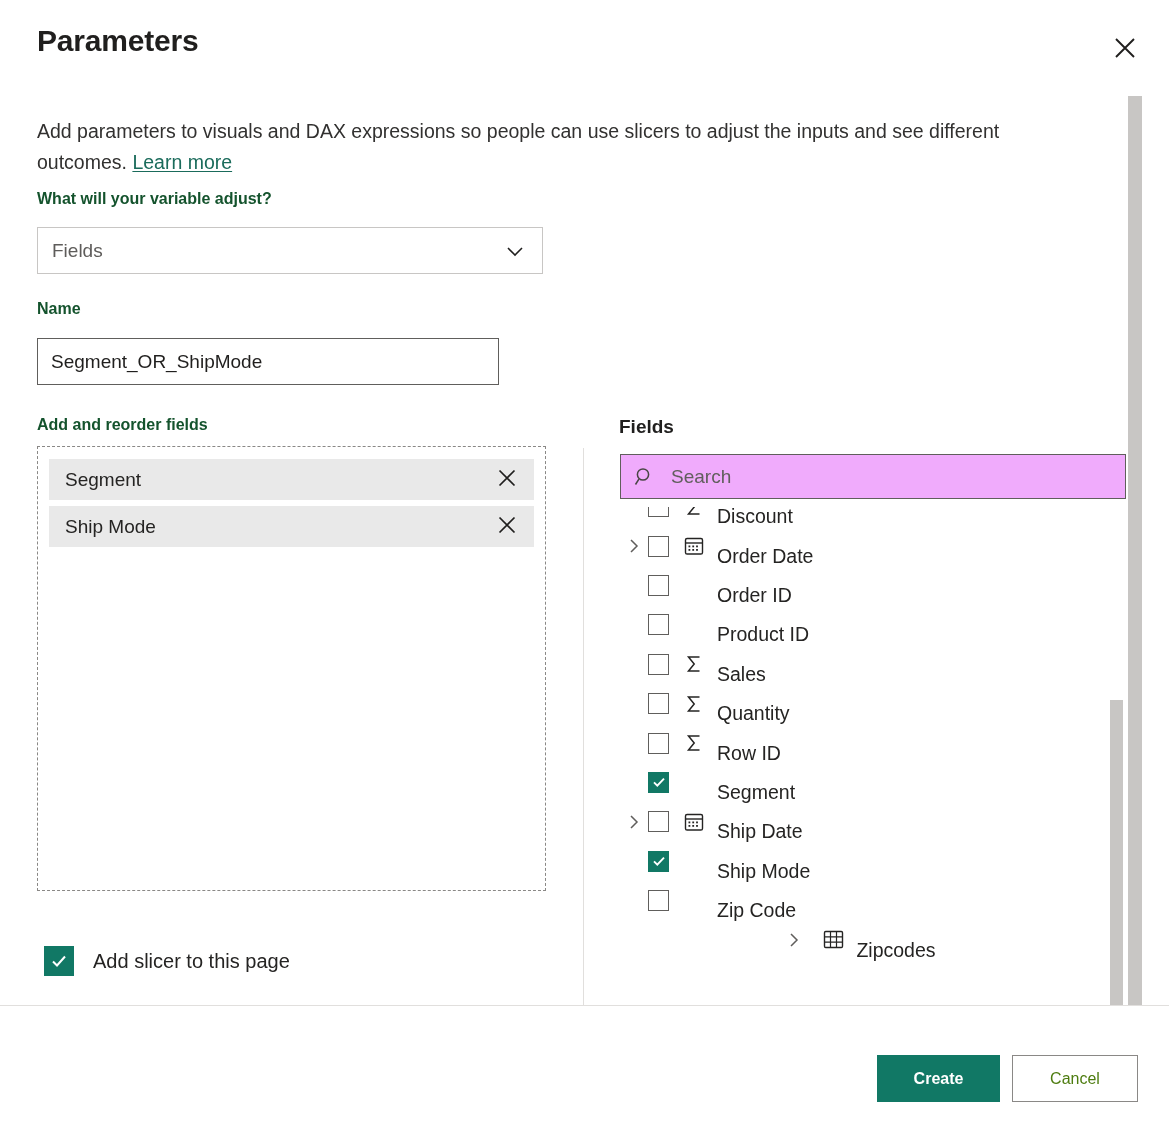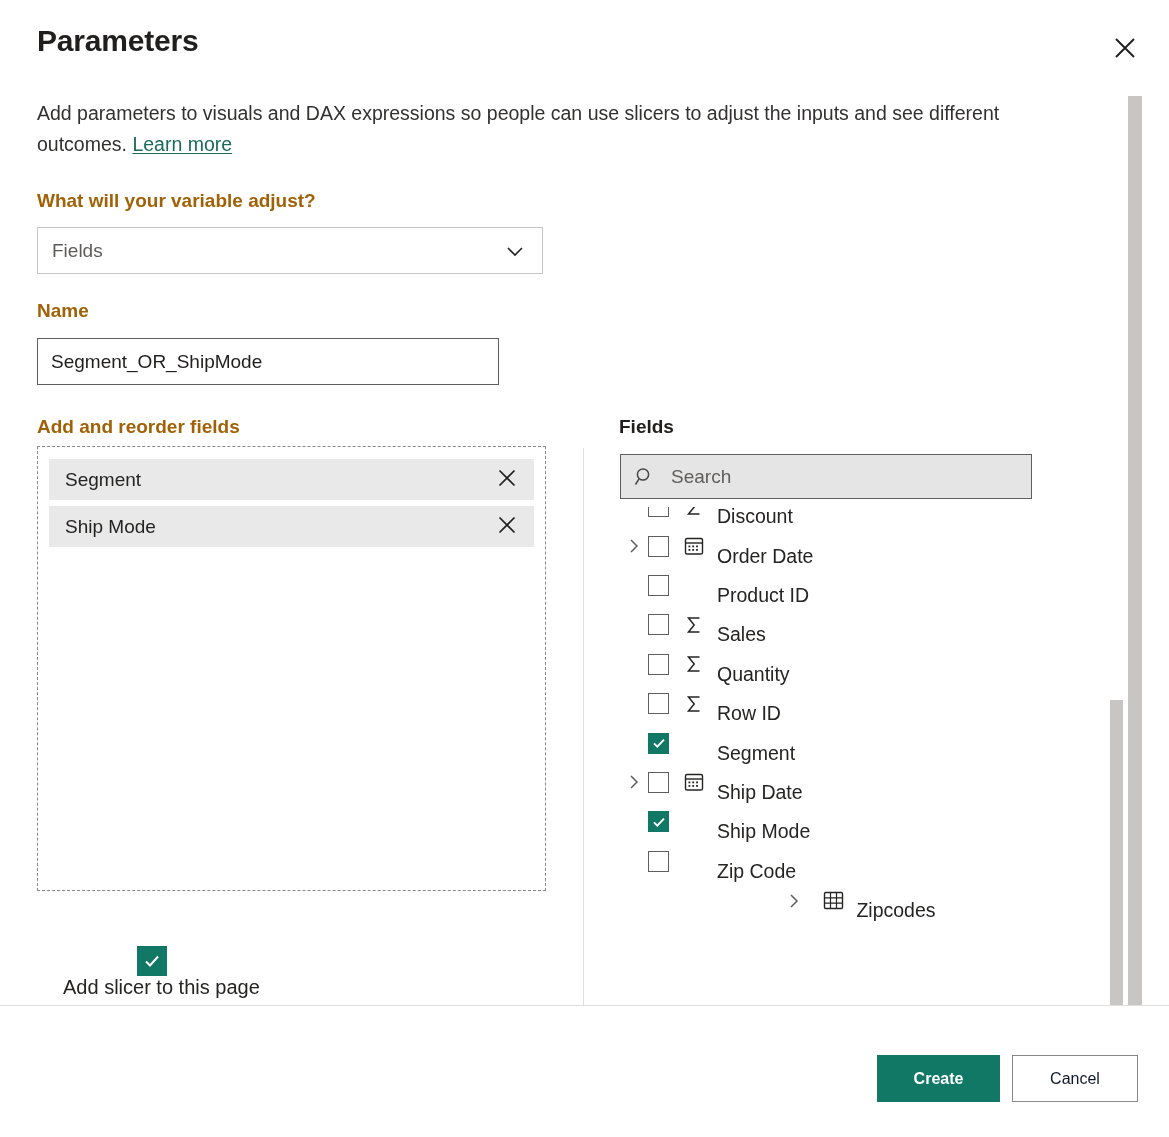--- a/index.html
+++ b/index.html
@@ -34,39 +34,39 @@
     display: flex; align-items: center; justify-content: center;
     background: transparent;
     border: none;
     cursor: pointer;
   }
   .close-btn svg { display: block; }
 
   
   .desc {
     position: absolute;
-    left: 37px; top: 98px;
+    left: 37px; top: 116px;
     width: 1040px;
     font-size: 19.5px;
     line-height: 31px;
     color: #323130;
   }
   .desc a {
     color: #1a6b5b;
     text-decoration: underline;
     text-underline-offset: 2px;
   }
 
   
   .field-label {
     position: absolute;
     left: 37px;
-    font-size: 19px;
+    font-size: 16px;
     font-weight: bold;
-    color: #a16207;
+    color: #14532d;
   }
   #lbl-adjust { top: 190px; }
   #lbl-name   { top: 300px; }
   #lbl-reorder{ top: 416px; }
 
   
   .combo {
     position: absolute;
     left: 37px; top: 227px;
     width: 506px; height: 47px;
@@ -130,21 +130,20 @@
     border: none;
   }
 
   
   .slicer-row {
     position: absolute;
     left: 44px; top: 946px;
     display: flex;
     align-items: center;
     cursor: pointer;
-    flex-direction: column;
   }
   .cb-lg {
     width: 30px; height: 30px;
     background: #117865;
     display: flex; align-items: center; justify-content: center;
     flex: none;
   }
   .slicer-row .slicer-label {
     margin-left: 19px;
     font-size: 20px;
@@ -169,23 +168,23 @@
   #lbl-fields {
     position: absolute;
     left: 619px; top: 416px;
     font-size: 19px;
     font-weight: bold;
     color: #201f1e;
   }
   .search-box {
     position: absolute;
     left: 620px; top: 454px;
-    width: 412px; height: 45px;
+    width: 506px; height: 45px;
     border: 1px solid #605e5c;
-    background: #e5e5e5;
+    background: #f0abfc;
     display: flex;
     align-items: center;
     padding: 16px 12px;
   }
   .search-box .s-icon { display: flex; align-items: center; flex: none; }
   .search-box input {
     flex: 1;
     border: none;
     outline: none;
     margin-left: 12px;
@@ -269,21 +268,21 @@
     width: 123px;
     background: #117865;
     color: #ffffff;
     font-weight: bold;
     border-color: #117865;
   }
   .btn-secondary {
     left: 1012px; top: 1055px;
     width: 126px;
     background: #ffffff;
-    color: #0f172a;
+    color: #4d7c0f;
     border: 1px solid #8a8886;
   }
 </style>
 </head>
 <body>
 
 <div class="dialog">
 
   <div class="dlg-title">Parameters</div>
   <button class="close-btn" aria-label="Close">
@@ -398,20 +397,30 @@
           <span class="row-label">Order Date</span>
         </div>
         <div class="tree-row">
           <span class="twisty empty">
             <svg width="20" height="20" viewBox="0 0 20 20">
               <path d="M7 4 L13 10 L7 16" stroke="#605e5c" stroke-width="1.5" fill="none"></path>
             </svg>
           </span>
           <span class="cb"></span>
           <span class="type-icon"></span>
+          <span class="row-label">Order ID</span>
+        </div>
+        <div class="tree-row">
+          <span class="twisty empty">
+            <svg width="20" height="20" viewBox="0 0 20 20">
+              <path d="M7 4 L13 10 L7 16" stroke="#605e5c" stroke-width="1.5" fill="none"></path>
+            </svg>
+          </span>
+          <span class="cb"></span>
+          <span class="type-icon"></span>
           <span class="row-label">Product ID</span>
         </div>
         <div class="tree-row">
           <span class="twisty empty">
             <svg width="20" height="20" viewBox="0 0 20 20">
               <path d="M7 4 L13 10 L7 16" stroke="#605e5c" stroke-width="1.5" fill="none"></path>
             </svg>
           </span>
           <span class="cb"></span>
           <span class="type-icon">

